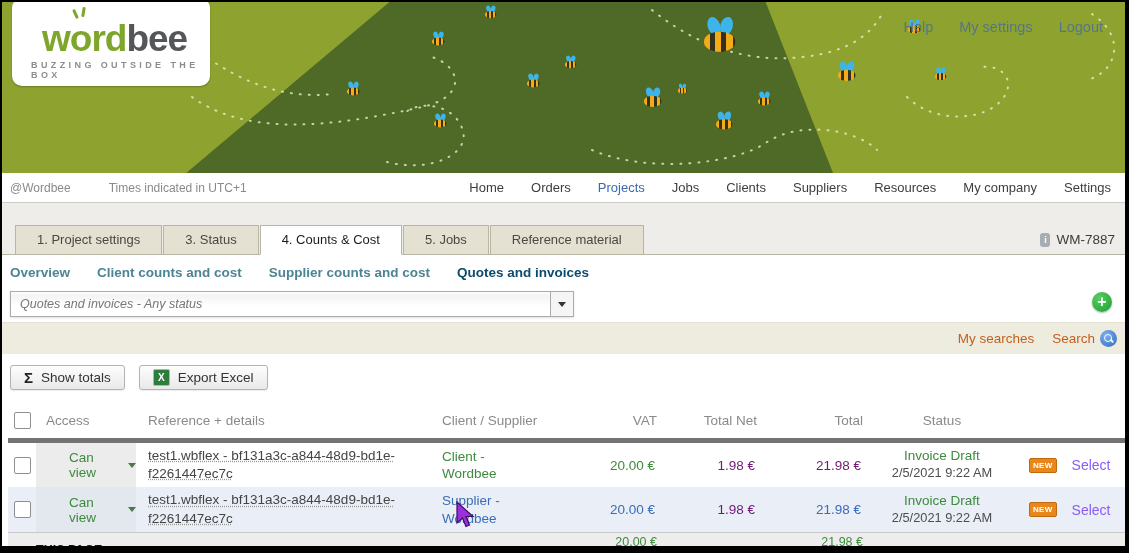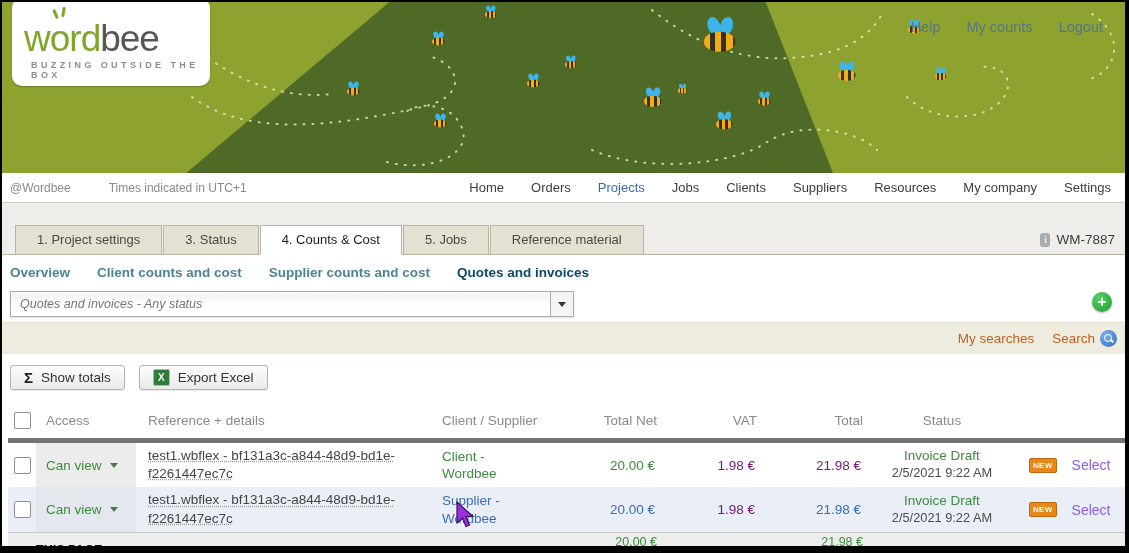--- a/index.html
+++ b/index.html
@@ -14,21 +14,21 @@
   .bee{position:absolute;width:26px;height:28px;transform-origin:top left;}
   .bee .w{position:absolute;width:10px;height:15px;background:#3eb5ea;border-radius:50%;}
   .bee .wl{left:3px;top:-1px;transform:rotate(-20deg);}
   .bee .wr{left:13px;top:-1px;transform:rotate(16deg);}
   .bee .bd{position:absolute;left:0;top:11px;width:25px;height:16px;border-radius:13px/8px;
            background:repeating-linear-gradient(90deg,#f3ac17 0 5px,#35311f 5px 9px);}
   .s35{transform:scale(.35)} .s45{transform:scale(.45)} .s5{transform:scale(.5)}
   .s65{transform:scale(.65)} .s7{transform:scale(.7)} .s12{transform:scale(1.25)}
   .logo-card{position:absolute;left:10px;top:-4px;width:198px;height:88px;background:#fff;
              border-radius:10px;box-shadow:0 1px 2px rgba(0,0,0,.25);}
-  .logo-line{position:absolute;left:12px;top:22px;font-size:37px;font-weight:normal;letter-spacing:-1px;line-height:1;}
+  .logo-line{position:absolute;left:30px;top:22px;font-size:37px;font-weight:bold;letter-spacing:-1px;line-height:1;}
   .lg-green{color:#7fa62c;} .lg-dark{color:#55565a;}
   .o-wrap{position:relative;display:inline-block;}
   .ant{position:absolute;width:3px;height:10px;background:#7fa62c;border-radius:2px;}
   .ant1{left:4px;top:-11px;transform:rotate(-24deg);}
   .ant2{left:12px;top:-13px;transform:rotate(10deg);}
   .tagline{position:absolute;left:19px;top:62px;font-size:9px;letter-spacing:3.4px;color:#8d8d8d;font-weight:bold;}
   .top-links{position:absolute;right:22px;top:17px;font-size:14.5px;color:#567687;}
   .top-links span{margin-left:22px;cursor:pointer;}
 
   
@@ -85,21 +85,21 @@
   .xls-ic{width:15px;height:15px;background:#2e7d3c;border-radius:2px;position:relative;border:1px solid #b3b3b3;}
   .xls-ic::before{content:"X";position:absolute;left:0;right:0;top:0;color:#fff;font-size:10px;font-weight:bold;text-align:center;line-height:15px;}
 
   
   .grid{margin:14px 0 0 6px;display:grid;grid-template-columns:28px 100px 306px 120px 95px 100px 106px 158px 1fr;font-size:13.5px;}
   .hcell{color:#8a8a8a;padding:8px 0 9px 0;border-bottom:5px solid #737373;display:flex;align-items:center;}
   .cell{display:flex;align-items:center;padding:4px 0;min-height:35px;} .ar{justify-content:flex-end;} .ac{justify-content:center;text-align:center;}
   .cb{width:15px;height:15px;border:1px solid #8f8f8f;border-radius:2px;background:#fff;cursor:pointer;margin-left:6px;}
   .r1 > .cell{background:#fff;}
   .r2 > .cell{background:#e9eef7;}
-  .c-access{background:#ececec !important;}
+  .c-access{background:#ececec !important;padding-left:23px;}
   .r2 > .c-access{background:#e3e7ee !important;}
   .access-box{display:flex;align-items:center;gap:8px;color:#3d8b3d;cursor:pointer;padding-left:10px;}
   .dd-arrow{width:0;height:0;border-left:4.5px solid transparent;border-right:4.5px solid transparent;border-top:5.5px solid #4a7a4a;}
   .ref-link{color:#444;text-decoration:underline dotted #9a9a9a;cursor:pointer;line-height:1.35;padding-right:14px;}
   .party{line-height:1.3;font-size:13.5px;padding-right:20px;}
   .party.green{color:#3d8b3d;} .party.blue{color:#3a6db4;}
   .amt{padding-right:2px;}
   .amt.green{color:#3d8b3d;} .amt.blue{color:#3a6db4;} .amt.dark{color:#701a75;}
   .status-wrap{line-height:1.25;}
   .status-line{color:#3d8b3d;} .status-date{color:#4d4d4d;font-size:12.8px;}
@@ -207,21 +207,21 @@
           <b class="bd"></b>
         </div>
 
     <div class="logo-card">
       <div class="logo-line"><span class="lg-green">w</span><span class="o-wrap lg-green"><i class="ant ant1"></i><i class="ant ant2"></i><span>o</span></span><span class="lg-green">rd</span><span class="lg-dark">bee</span></div>
       <div class="tagline">BUZZING OUTSIDE THE BOX</div>
     </div>
 
     <div class="top-links">
       <span>Help</span>
-      <span>My counts</span>
+      <span>My settings</span>
       <span>Logout</span>
     </div>
   </div>
 
   <div class="topbar">
     <span class="copyright">@Wordbee</span>
     <span class="tz-note">Times indicated in UTC+1</span>
     <div class="mainnav">
       <span>Home</span>
       <span>Orders</span>
@@ -290,22 +290,22 @@
     </div>
 
     <div class="grid">
 
       <div class="hcell">
             <span class="cb"></span>
           </div>
       <div class="hcell" style="padding-left:10px">Access</div>
       <div class="hcell" style="padding-left:12px">Reference + details</div>
       <div class="hcell">Client / Supplier</div>
+      <div class="hcell ar">VAT</div>
       <div class="hcell ar">Total Net</div>
-      <div class="hcell ar">VAT</div>
       <div class="hcell ar">Total</div>
       <div class="hcell ac">Status</div>
       <div class="hcell"></div>
 
       <div style="display:contents" class="r1">
         <div class="cell">
               <span class="cb"></span>
             </div>
         <div class="cell c-access">
           <span class="access-box">

